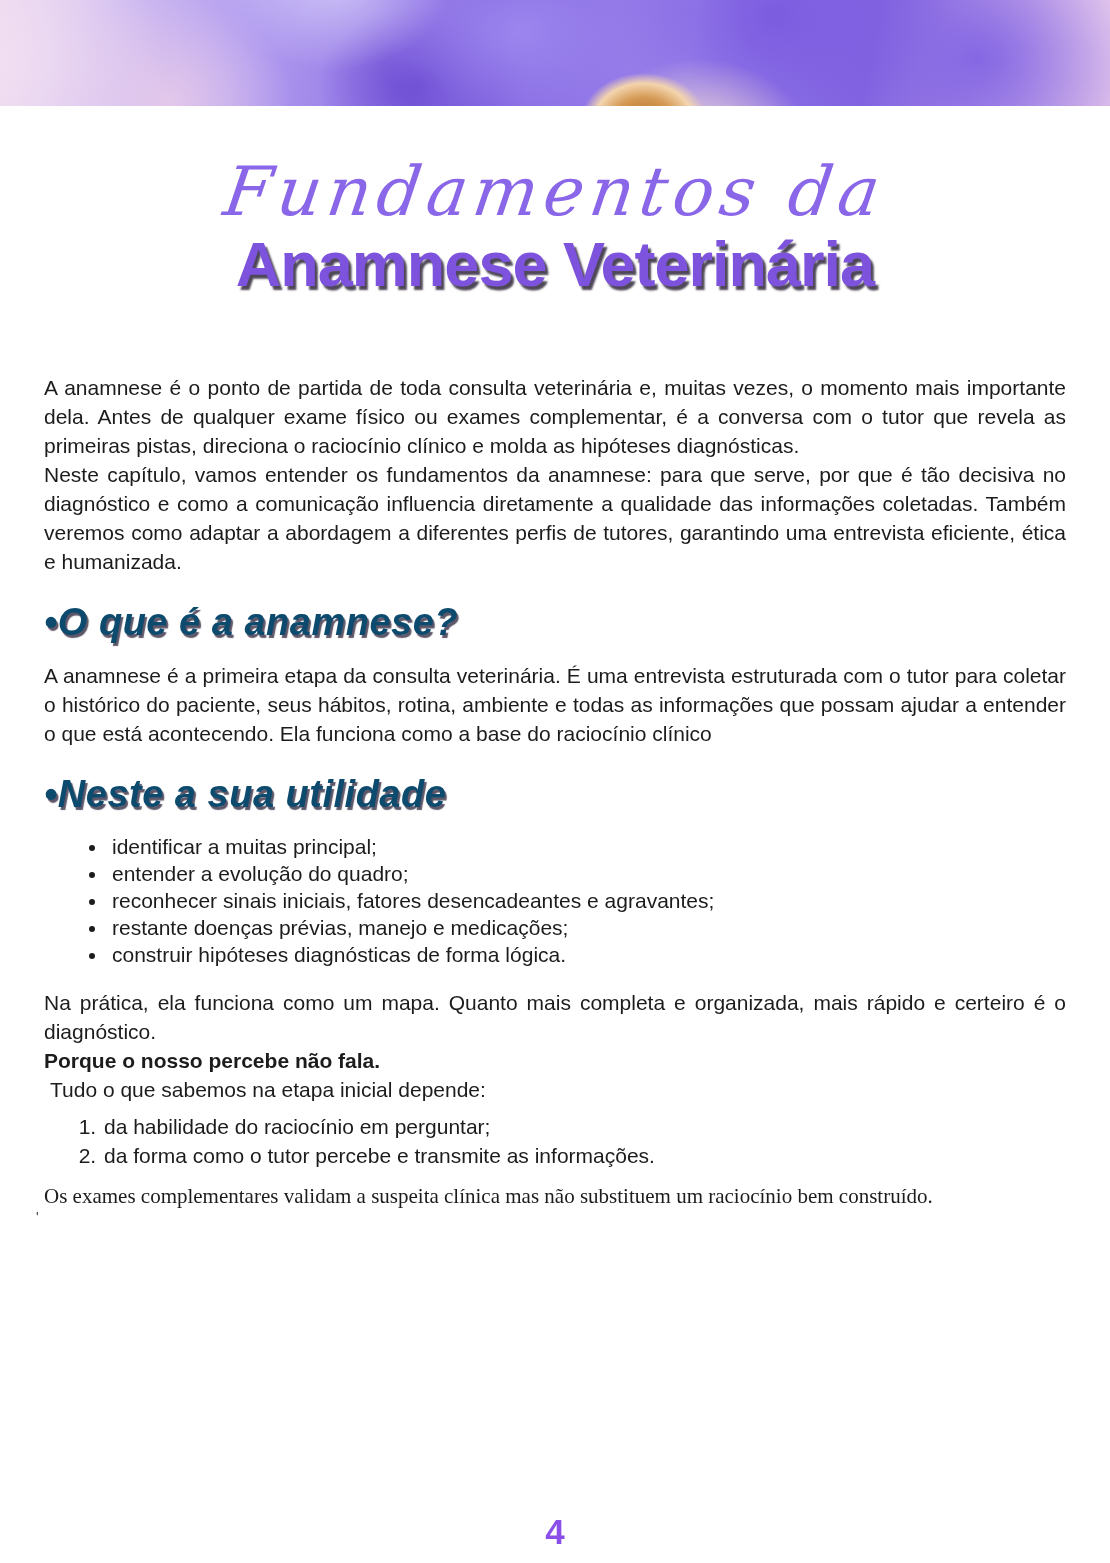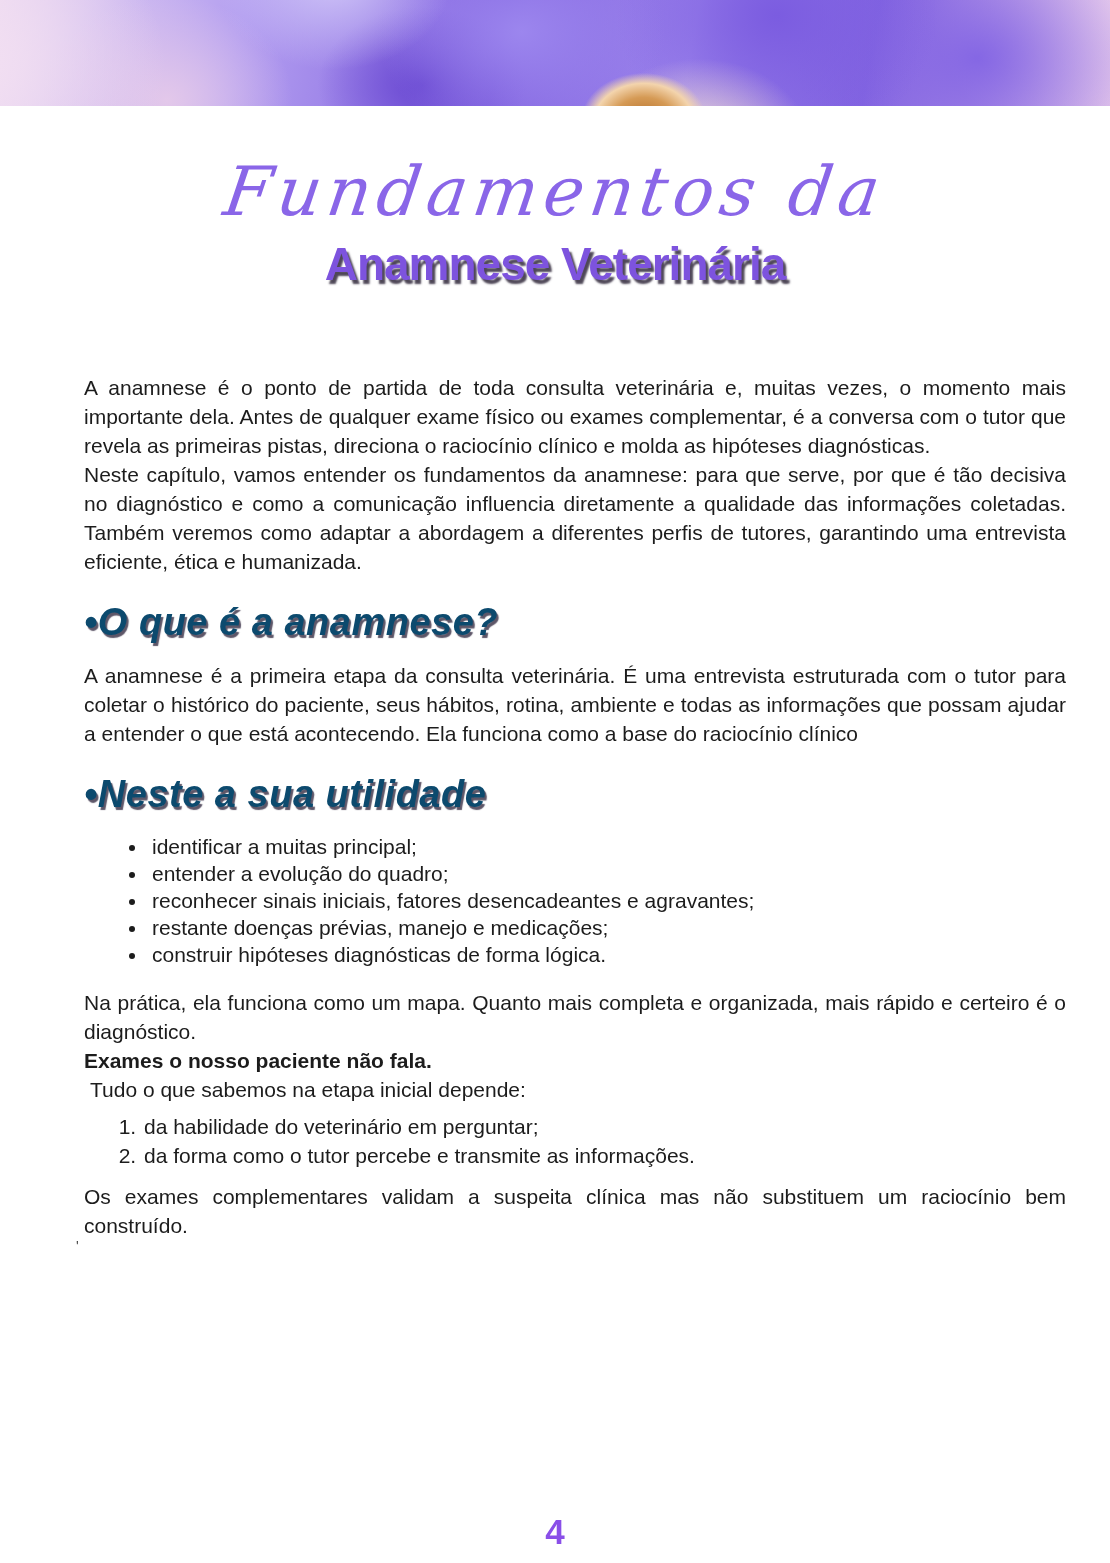--- a/index.html
+++ b/index.html
@@ -37,50 +37,50 @@
     font-style: italic;
     font-weight: 400;
     font-size: 68px;
     line-height: 95px;
     letter-spacing: 6px;
     color: #8a66e8;
     transform: skewX(-8deg);
   }
   .main-title {
     margin: -10px 0 0 0;
-    font-size: 46px;
+    font-size: 63px;
     line-height: 70px;
     font-weight: bold;
     letter-spacing: -1px;
     color: #7d53de;
     text-shadow: 3px 4px 2px rgba(47,39,58,0.85);
   }
   
-  .content { padding: 0 44px; margin-left: 40px; }
+  .content { padding: 0 44px; }
   p { margin: 0; font-size: 21px; line-height: 29px; }
   .justify { text-align: justify; }
   .first-para { margin-top: 74px; }
   h2 {
     margin: 22px 0 15px 0;
     font-size: 38px;
     line-height: 48px;
     font-style: italic;
     font-weight: bold;
     letter-spacing: 0.5px;
     color: #0c4a6e;
     text-shadow: 2px 3px 1px rgba(52,44,66,0.8);
   }
   ul.bullets { margin: 8px 0 0 0; padding-left: 64px; list-style: disc; }
   ul.bullets li { font-size: 21px; line-height: 27px; padding-left: 4px; }
   ol.numbered { margin: 8px 0 0 0; padding-left: 58px; list-style: decimal; }
   ol.numbered li { font-size: 21px; line-height: 29px; padding-left: 2px; }
   .after-list { margin-top: 20px; }
   .bold-lead { font-weight: bold; }
   .sub-lead { padding-left: 6px; }
-  .after-numbered { margin-top: 12px; }
+  .after-numbered { margin-top: 12px; font-family: Liberation Serif, serif; }
   .stray-mark { height: 12px; font-size: 14px; line-height: 12px; color: #444; margin-left: -8px; }
   .last-line { margin-top: 4px; }
   
   .footer {
     position: absolute;
     left: 0; right: 0;
     top: 1512px;
     text-align: center;
     font-size: 35px;
     font-weight: bold;
@@ -110,24 +110,24 @@
     <h2>•Neste a sua utilidade</h2>
     <ul class="bullets">
       <li>identificar a muitas principal;</li>
       <li>entender a evolução do quadro;</li>
       <li>reconhecer sinais iniciais, fatores desencadeantes e agravantes;</li>
       <li>restante doenças prévias, manejo e medicações;</li>
       <li>construir hipóteses diagnósticas de forma lógica.</li>
     </ul>
     <p class="justify after-list">Na prática, ela funciona como um mapa. Quanto mais completa e organizada, mais rápido e certeiro é o diagnóstico.</p>
 
-    <p class="bold-lead">Exames o nosso paciente não fala.</p>
+    <p class="bold-lead">Porque o nosso percebe não fala.</p>
     <p class="sub-lead">Tudo o que sabemos na etapa inicial depende:</p>
     <ol class="numbered">
-      <li>da habilidade do veterinário em perguntar;</li>
+      <li>da habilidade do raciocínio em perguntar;</li>
       <li>da forma como o tutor percebe e transmite as informações.</li>
     </ol>
     <p class="justify after-numbered">Os exames complementares validam a suspeita clínica mas não substituem um raciocínio bem construído.</p>
     <div class="stray-mark">'</div>
 
   </div>
 
   <div class="footer">4</div>
 
 </div>

